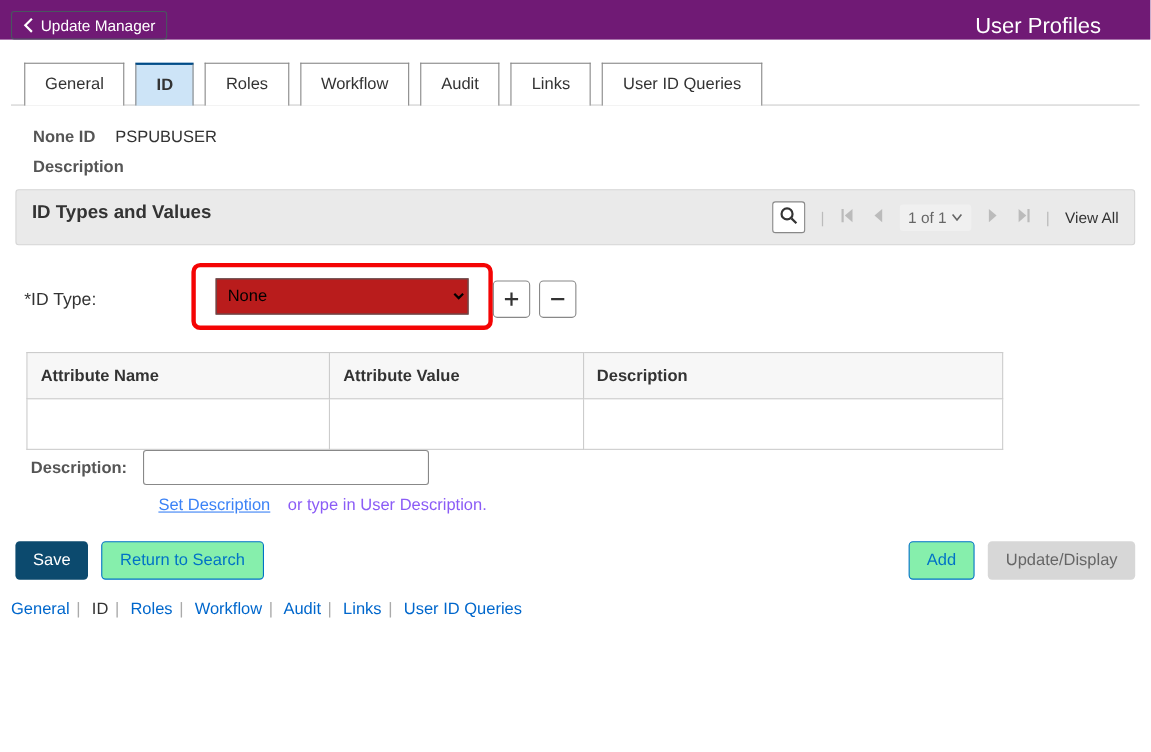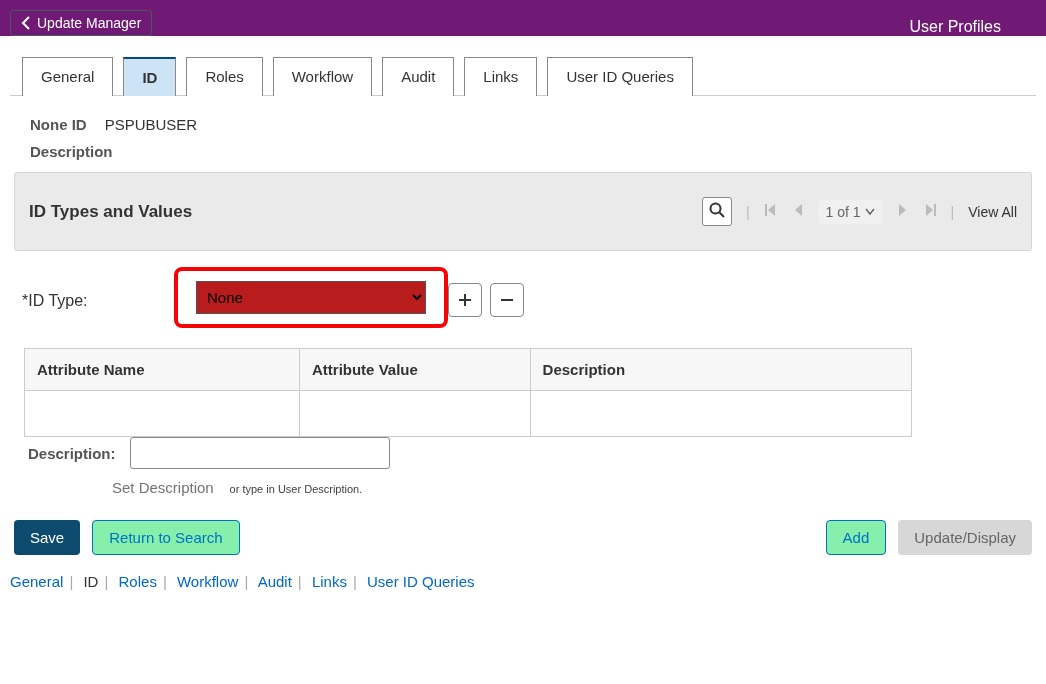--- a/index.html
+++ b/index.html
@@ -1,36 +1,36 @@
 <!DOCTYPE html>
 <html><head>
   <meta charset="utf-8">
   <style>
     * { box-sizing: border-box; margin: 0; padding: 0; }
     body { font-family: Arial, Helvetica, sans-serif; font-size: 14px; color: #333; background: #fff; }
 
     .topbar { background: #701a75; color: #fff; display: flex; align-items: flex-end; height: 36px; padding: 0 10px; justify-content: space-between; }
     .back-btn { display: inline-flex; align-items: center; border: 1px solid #4a5560; padding: 4px 10px; border-radius: 3px; cursor: pointer; color: #fff; font-size: 14px; }
     .back-btn svg { margin-right: 6px; }
-    .topbar-title { font-size: 16px; font-weight: 400; margin-right: 35px; }
+    .topbar-title { font-size: 20px; font-weight: 400; margin-right: 35px; }
 
     .content { padding: 0 10px; }
 
     .tabs { display: flex; gap: 10px; margin-top: 20px; border-bottom: 1px solid #ccc; margin-bottom: 20px; padding-left: 12px;}
     .tab { padding: 10px 18px; border: 1px solid #888; border-bottom: none; background: #fff; cursor: pointer; font-size: 15px; color: #333; position: relative; top: 1px; }
     .tab.active { background: #cde4f7; font-weight: bold; border-top: 2px solid #004b87;}
 
     .field-row { display: flex; align-items: center; gap: 18px; margin-bottom: 10px; padding-left: 20px;}
     .label-bold { font-weight: bold; color: #555; font-size: 15px;}
     .label-reg { font-weight: bold; color: #555; font-size: 15px;}
     .val-text { color: #333; font-size: 15px; }
 
     .desc-label-row { padding-left: 20px; font-weight:bold; color:#555; font-size:15px; margin-bottom:12px;}
 
-    .scroll-header { background: #eaeaea; border: 1px solid #d5d5d5; padding: 24px 14px; display: flex; align-items: center; justify-content: space-between; margin: 10px 4px 0 4px; border-radius:3px;}
+    .scroll-header { background: #eaeaea; border: 1px solid #d5d5d5; padding: 10px 14px; display: flex; align-items: flex-start; justify-content: space-between; margin: 10px 4px 0 4px; border-radius:3px;}
     .scroll-header-left { font-weight: bold; font-size: 17px; color: #333;}
     .scroll-header-right { display: flex; align-items: center; gap: 14px; color: #888;}
     .search-icon-box { border: 1px solid #888; padding: 4px 6px; border-radius: 3px; color:#333; background:#fff;}
     .nav-ctrl { color:#aaa; }
     .page-select { display:inline-flex; align-items:center; gap:4px; background:#f0f0f0; padding:4px 8px; border-radius:3px; color:#666;}
     .sep-bar { color:#bbb; }
     .view-all { color:#333; }
 
     .row-area { margin: 16px 4px 0 4px; }
     .highlight-box { border: 4px solid #f40404; border-radius:8px; padding: 10px 18px; display:inline-block; margin-left:160px;}
@@ -43,22 +43,22 @@
 
     .attr-table { width:calc(100% - 130px); border-collapse:collapse; margin:20px 4px 0 10px; }
     .attr-table th { text-align:left; padding:12px 12px; border:1px solid #ccc; background:#f7f7f7; font-size:15px;margin-top:14px;}
     .attr-table td { border:1px solid #ccc; height:46px; padding:10px; }
 
     .section-heading { font-weight:bold; font-size:17px; color:#333; margin: 40px 0 20px 14px;}
 
     .desc-block { margin-left:18px; }
     .desc-block-row { display:flex; align-items:center; gap:14px;}
     .desc-input { width:260px; height:32px; border:1px solid #888; border-radius:3px; padding:0 6px;}
-    .set-desc-link { color:#737373; cursor:pointer; font-size:15px; margin-left:84px;}
-    .or-type-text { color:#404040; font-size:11px; margin-left:12px;}
+    .set-desc-link { color:#3b82f6; cursor:pointer; font-size:15px; margin-left:116px;text-decoration:underline;}
+    .or-type-text { color:#8b5cf6; font-size:15px; margin-left:12px;}
 
     .footer-buttons { display:flex; align-items:center; gap:12px; margin:24px 4px 0 4px; justify-content:space-between;}
     .footer-left { display:flex; gap:12px;}
     .btn { padding:8px 16px; border-radius:4px; font-size:15px; cursor:pointer; }
     .btn-primary { background:#0c4a6e; color:#fff; border:none;}
     .btn-outline { background:#86efac; border:1px solid #0072c6; color:#0072c6;}
     .btn-disabled { background:#d7d7d7; border:none; color:#666; }
 
     .footer-links { margin:18px 4px 20px 0; font-size:15px;}
     .footer-links a { color:#0067cc; text-decoration:none; cursor:pointer;}

